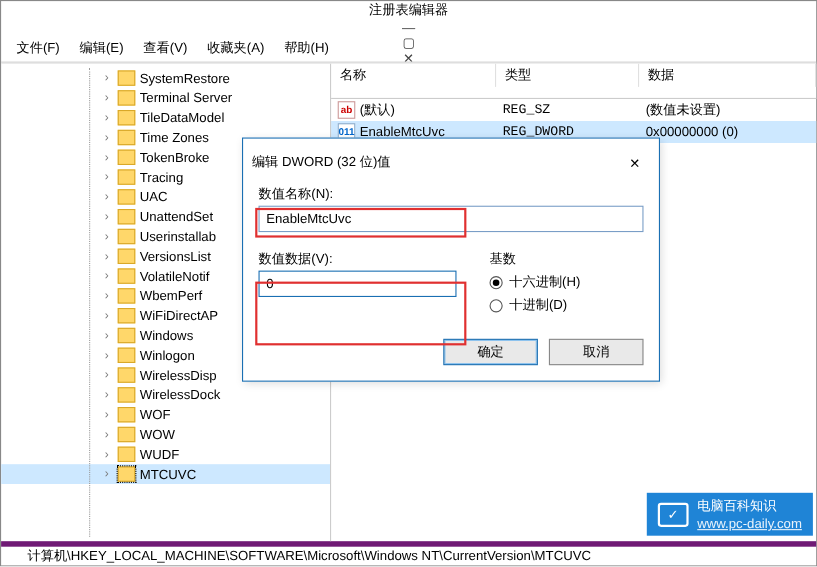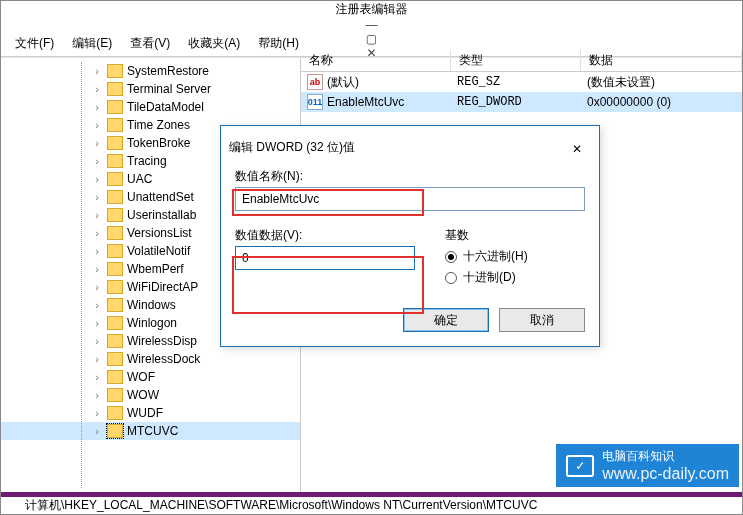--- a/index.html
+++ b/index.html
@@ -13,21 +13,21 @@
   .menubar .mi { padding: 2px 8px; }
   .content { flex: 1; display: flex; border-top: 1px solid #e5e5e5; min-height: 0; }
   .tree { width: 300px; border-right: 1px solid #ccc; overflow: hidden; padding: 4px 0; position: relative; }
   .node { display: flex; align-items: center; height: 18px; padding-left: 90px; white-space: nowrap; }
   .node .exp { width: 12px; color: #7a7a7a; font-size: 11px; text-align:center; }
   .node .fld { width: 16px; height: 14px; background: #ffd76a; border: 1px solid #d9a828; margin: 0 4px; }
   .node.sel { background: #cde8ff; }
   .node.sel .fld { outline: 1px dotted #000; }
   .tree-guide { position: absolute; left: 80px; top: 4px; bottom: 4px; border-left: 1px dotted #999; }
   .list { flex: 1; display: flex; flex-direction: column; }
-  .cols { display: flex; align-items: flex-end; height: 14px; border-bottom: 1px solid #ccc; background: #fff; }
+  .cols { display: flex; align-items: flex-start; height: 32px; border-bottom: 1px solid #ccc; background: #fff; }
   .cols .col { padding: 2px 8px; border-right: 1px solid #e0e0e0; }
   .c1 { width: 150px; } .c2 { width: 130px; font-family: Liberation Mono, monospace; } .c3 { flex: 1; }
   .row { display: flex; align-items: center; height: 20px; }
   .row.sel { background: #cde8ff; }
   .row .ic { width: 16px; height: 16px; margin: 0 4px 0 6px; display:flex; align-items:center; justify-content:center; font-size:9px; font-weight:bold; border:1px solid; }
   .ic.str { color:#c00; border-color:#c99; background:#fff; }
   .ic.bin { color:#06c; border-color:#8ac; background:#fff; }
   .status { height: 22px; border-top: 5px solid #701a75; padding: 2px 24px; display:flex; align-items:center; white-space:nowrap; overflow:hidden; }
   
   .dialog { position: absolute; left: 220px; top: 125px; width: 380px; background: #fff; border: 1px solid #1a6fb3; box-shadow: 2px 2px 8px rgba(0,0,0,.15); }
@@ -45,21 +45,21 @@
   .radio .dot.filled::after { content:""; width:6px; height:6px; background:#000; border-radius:50%; }
   .btns { display:flex; justify-content:flex-end; gap: 10px; margin-top: 18px; }
   .btn { width: 86px; height: 24px; border: 1px solid #888; background: #e9e9e9; display:flex; align-items:center; justify-content:center; }
   .btn.primary { border: 1px solid #1a6fb3; box-shadow: inset 0 0 0 1px #8ec3ee; }
   .highlight-red { position:absolute; border: 2px solid #e03030; pointer-events:none; }
   .hr1 { left: 232px; top: 189px; width: 192px; height: 27px; }
   .hr2 { left: 232px; top: 256px; width: 192px; height: 58px; }
   .watermark { position:absolute; right: 4px; bottom: 28px; background:#1f84d6; color:#fff; padding: 4px 10px; display:flex; align-items:center; gap:8px; font-size:14px;margin-top:43px; }
   .watermark .wmic { width:28px; height:22px; border:2px solid #fff; border-radius:3px; display:flex; align-items:center; justify-content:center; }
   .watermark .wmic::after { content:"✓"; font-size:12px; }
-  .watermark .sub { font-size:16px; display:block; opacity:.9; }
+  .watermark .sub { font-size:12px; display:block; opacity:.9;text-decoration:underline; }
 </style>
 </head>
 <body>
 
 <div class="window">
   <div class="titlebar">
     <span class="appicon"></span>
     <span class="title">注册表编辑器</span>
     <div class="winbtn">—</div>
     <div class="winbtn">▢</div>

